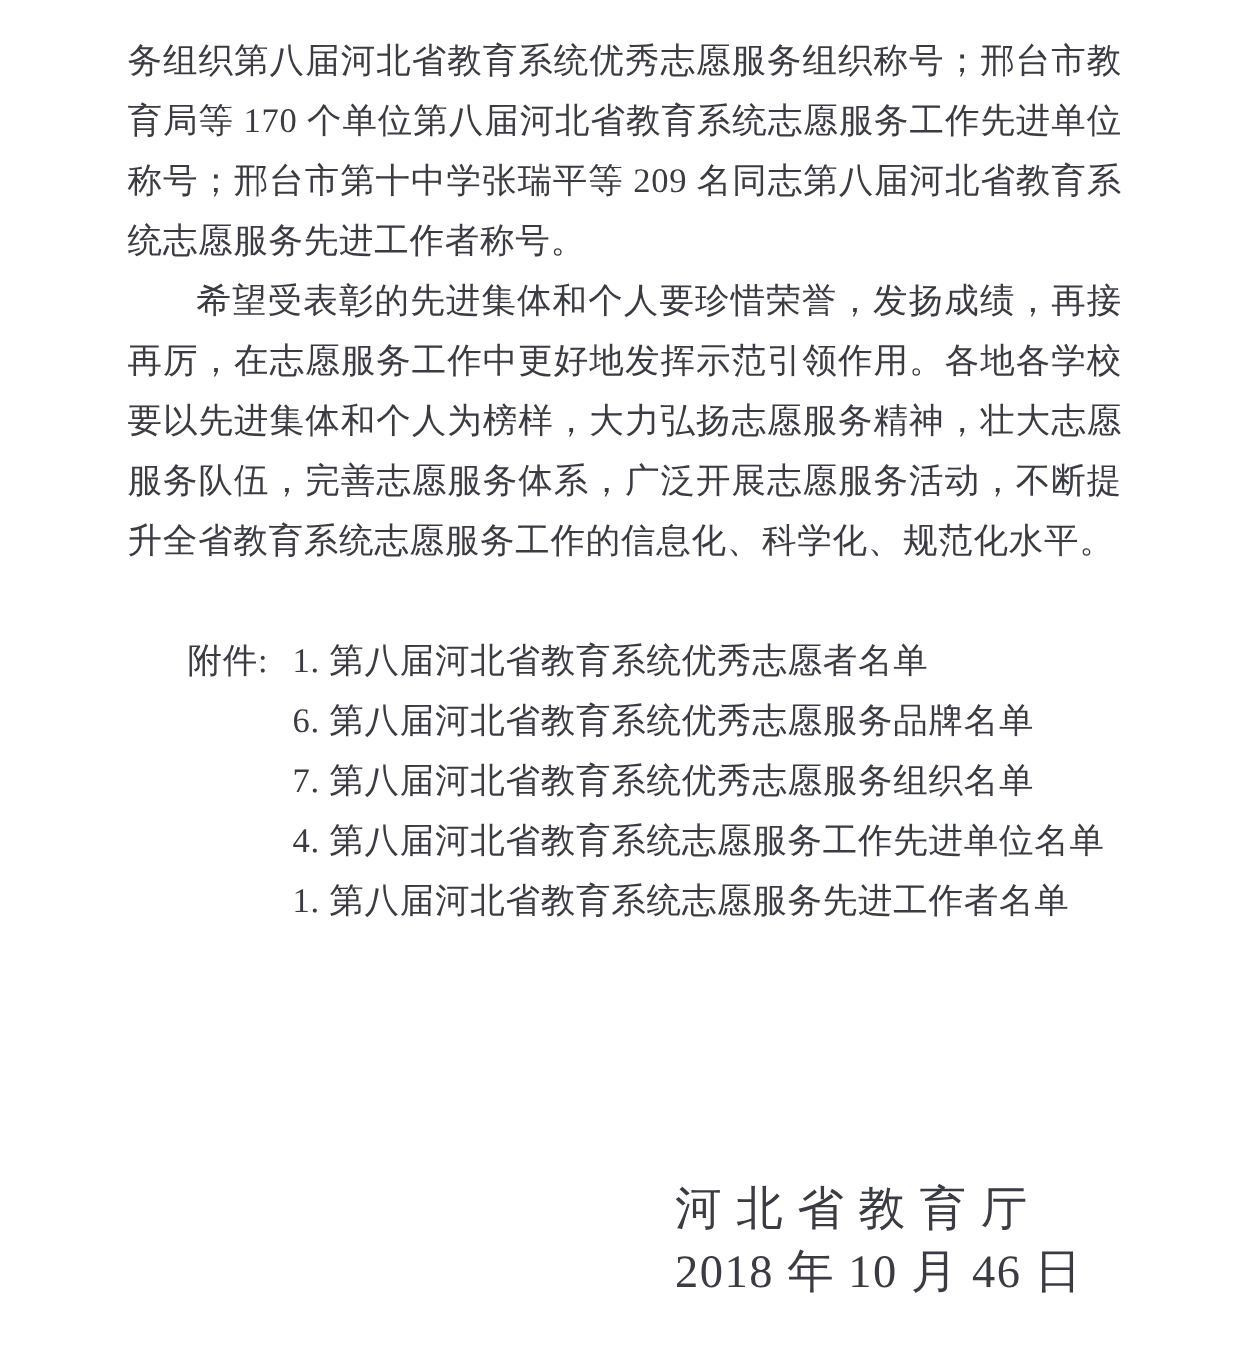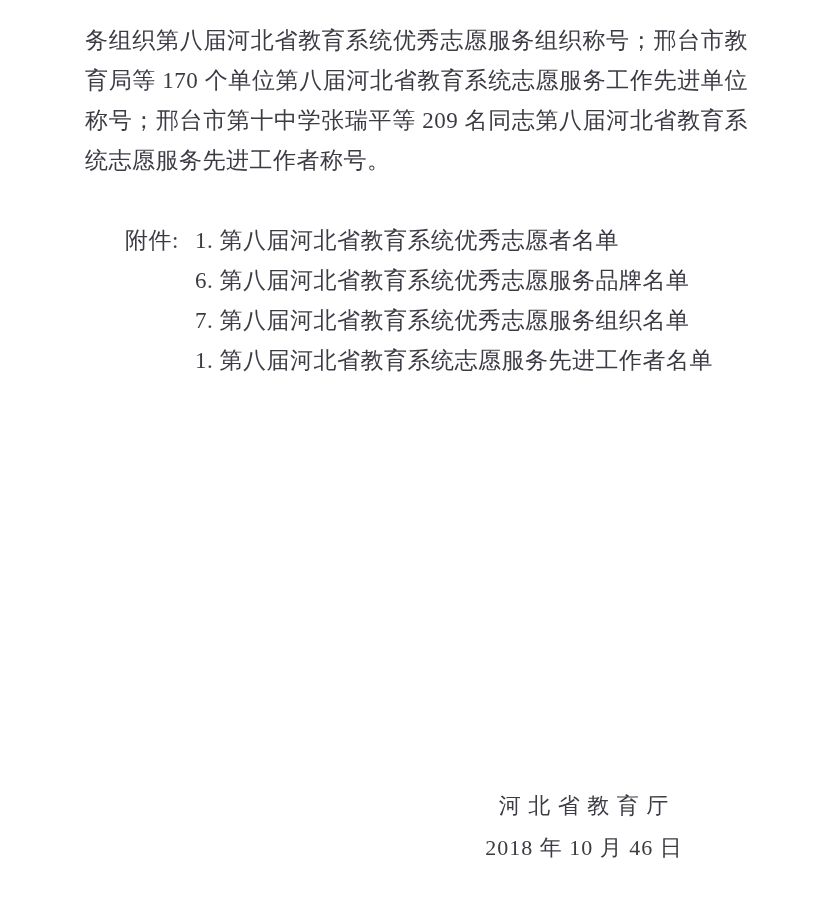--- a/index.html
+++ b/index.html
@@ -46,55 +46,58 @@
     white-space: nowrap;
   }
   .att-label {
     position: absolute;
     left: 0;
     top: 0;
   }
   .signature {
     position: absolute;
     top: 785px;
-    left: 424px;
+    left: 450px;
     width: 320px;
-    text-align: center;
-    font-size: 22px;
+    font-size: 31px;
     line-height: 42px;
     letter-spacing: 1px;
   }
   .watermark {
     position: absolute;
     left: 793px;
     top: 869px;
     width: 26px;
     height: 24px;
   }
 </style>
 </head>
 <body>
 
 <div class="page">
 
   <div class="content">
 
     <p class="body-text">务组织第八届河北省教育系统优秀志愿服务组织称号；邢台市教育局等 170 个单位第八届河北省教育系统志愿服务工作先进单位称号；邢台市第十中学张瑞平等 209 名同志第八届河北省教育系统志愿服务先进工作者称号。</p>
 
+    <p class="body-text indent">希望受表彰的先进集体和个人要珍惜荣誉，发扬成绩，再接再厉，在志愿服务工作中更好地发挥示范引领作用。各地各学校要以先进集体和个人为榜样，大力弘扬志愿服务精神，壮大志愿服务队伍，完善志愿服务体系，广泛开展志愿服务活动，不断提升全省教育系统志愿服务工作的信息化、科学化、规范化水平。</p>
 
     <div class="attachments">
       <div class="att-row">
         <span class="att-label">附件:</span>
         <span class="att-item">1. 第八届河北省教育系统优秀志愿者名单</span>
       </div>
       <div class="att-row">
         <span class="att-item">6. 第八届河北省教育系统优秀志愿服务品牌名单</span>
       </div>
       <div class="att-row">
         <span class="att-item">7. 第八届河北省教育系统优秀志愿服务组织名单</span>
+      </div>
+      <div class="att-row">
+        <span class="att-item">4. 第八届河北省教育系统志愿服务工作先进单位名单</span>
       </div>
       <div class="att-row">
         <span class="att-item">1. 第八届河北省教育系统志愿服务先进工作者名单</span>
       </div>
     </div>
 
   </div>
 
   <div class="signature">
     <div>河 北 省 教 育 厅</div>

